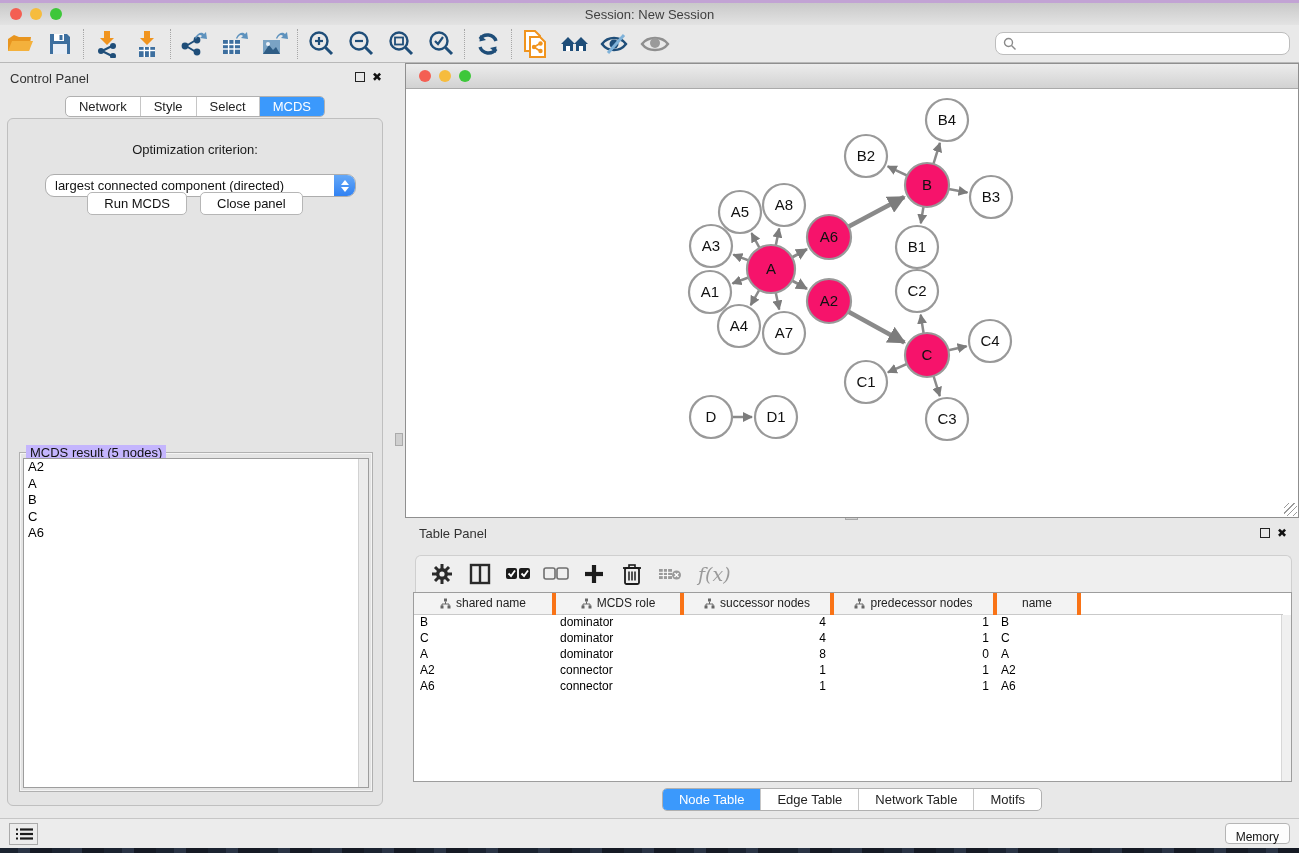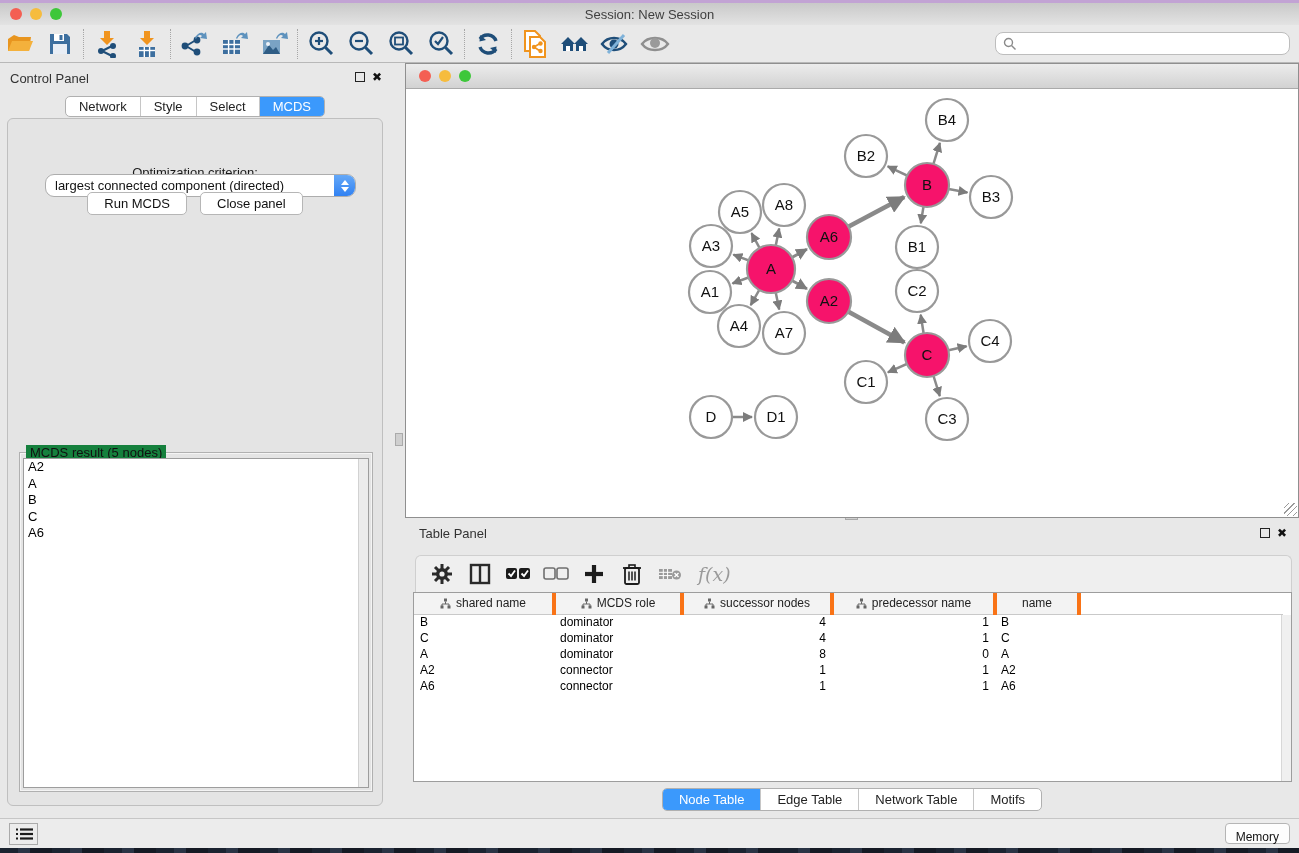--- a/index.html
+++ b/index.html
@@ -32,35 +32,35 @@
   .x-glyph { font-size:12px; font-weight:bold; color:#111; line-height:10px; }
 
   .seg { display:flex; border:1px solid #b0b0b0; border-radius:5px; overflow:hidden; background:#fff; height:21px; }
   .seg > div { padding:2px 13px; font-size:13px; color:#222; border-right:1px solid #c6c6c6; white-space:nowrap; }
   .seg > div:last-child { border-right:none; }
   .seg > div.active { background:#3b99fc; color:#fff; }
   .cp-tabs { position:absolute; left:0; top:33px; width:100%; display:flex; justify-content:center; }
 
   .cp-content { position:absolute; left:7px; top:55px; width:376px; height:688px;
     border:1px solid #bfbfbf; border-radius:6px; background:#e4e4e4; }
-  .opt-label { position:absolute; left:0; width:100%; top:23px; text-align:center; font-size:13px; color:#1a1a1a;margin-top:23px; }
+  .opt-label { position:absolute; left:0; width:100%; top:23px; text-align:center; font-size:13px; color:#1a1a1a; }
   .dropdown { position:absolute; left:37px; top:55px; width:311px; height:23px; background:#fff;
     border:1px solid #adadad; border-radius:9px; display:flex; align-items:center; overflow:hidden; }
   .dropdown .dd-text { flex:1; font-size:13px; padding-left:9px; color:#111; white-space:nowrap; }
   .dd-stepper { width:21px; height:23px; background:linear-gradient(#67aaf8,#2f80f2); border-radius:0 4px 4px 0;
     display:flex; flex-direction:column; align-items:center; justify-content:center; gap:2px; }
   .tri-up { width:0; height:0; border-left:4px solid transparent; border-right:4px solid transparent; border-bottom:5px solid #fff; }
   .tri-dn { width:0; height:0; border-left:4px solid transparent; border-right:4px solid transparent; border-top:5px solid #fff; }
   .btn-row { position:absolute; left:0; top:73px; width:100%; display:flex; justify-content:center; gap:13px; }
   .aqua-btn { background:#fff; border:1px solid #b6b6b6; border-radius:5px; font-size:13px; color:#111;
     padding:2px 16px; height:23px; font-family:inherit; }
 
   .mcds-field { position:absolute; left:11px; top:333px; width:354px; height:340px;
     border:1px solid #b0b0b0; box-shadow:inset 0 0 0 1px #f4f4f4; }
-  .mcds-legend { position:absolute; left:6px; top:-8px; background:#15803d; padding:0 4px; font-size:13px; color:#111; }
+  .mcds-legend { position:absolute; left:6px; top:-8px; background:#c4b5fd; padding:0 4px; font-size:13px; color:#111; }
   .listbox { position:absolute; left:3px; top:5px; right:3px; bottom:3px; background:#fff; border:1px solid #9d9d9d; }
   .listbox .item { font-size:13px; line-height:16.5px; padding-left:4px; color:#000; }
   .list-scroll { position:absolute; right:0; top:0; bottom:0; width:10px; background:#ececec; border-left:1px solid #d2d2d2; }
 
   .v-handle { position:absolute; left:395px; top:433px; width:8px; height:13px; background:#cfcfcf; border:1px solid #aaa; }
   .h-handle { position:absolute; left:845px; top:513px; width:13px; height:7px; background:#cfcfcf; border:1px solid #aaa; }
 
   
   .net-window { position:absolute; left:405px; top:63px; width:894px; height:455px;
     border:1px solid #8f8f8f; background:#fff; }
@@ -527,21 +527,21 @@
               </div>
             </th>
             <th>
               <div class="hdr-inner">
                 <svg width="11" height="11" viewBox="0 0 11 11">
                   <rect x="4" y="0.5" width="3" height="3" fill="#666"></rect>
                   <path d="M5.5 3.5 V6 M2 6 H9 M2 6 V8 M9 6 V8" stroke="#666" fill="none"></path>
                   <rect x="0.5" y="7.5" width="3" height="3" fill="#666"></rect>
                   <rect x="7.5" y="7.5" width="3" height="3" fill="#666"></rect>
                 </svg>
-                <span>predecessor name</span>
+                <span>predecessor nodes</span>
               </div>
             </th>
             <th>
               <div class="hdr-inner">
                 <span>name</span>
               </div>
             </th>
             <th class="filler"></th>
           </tr>
         </thead>

